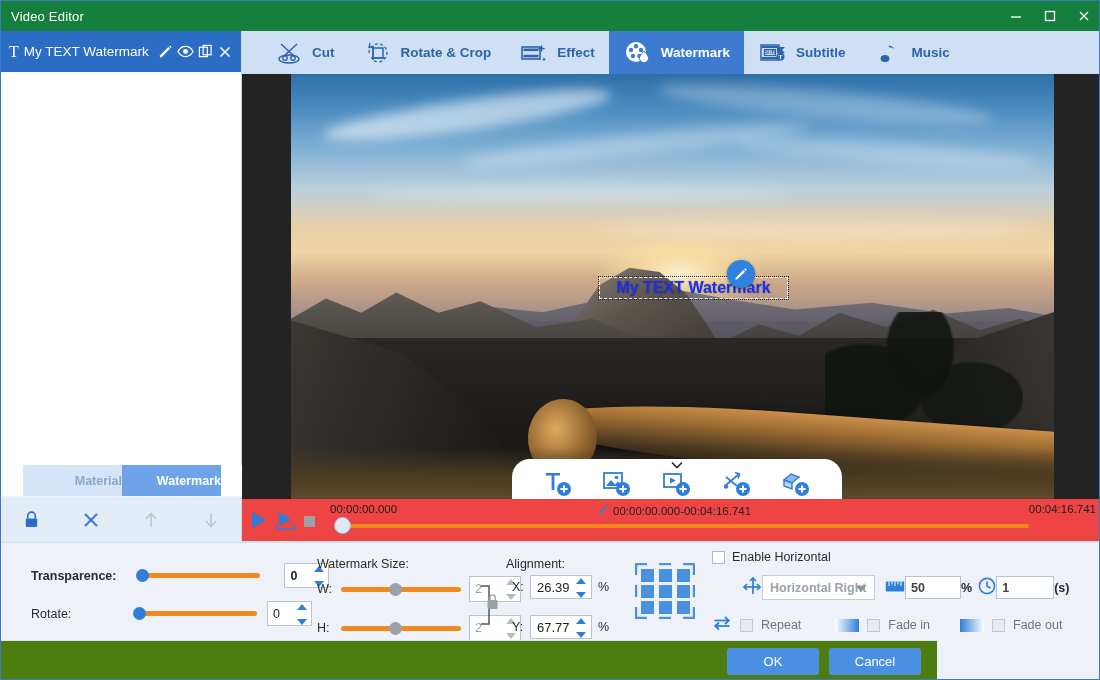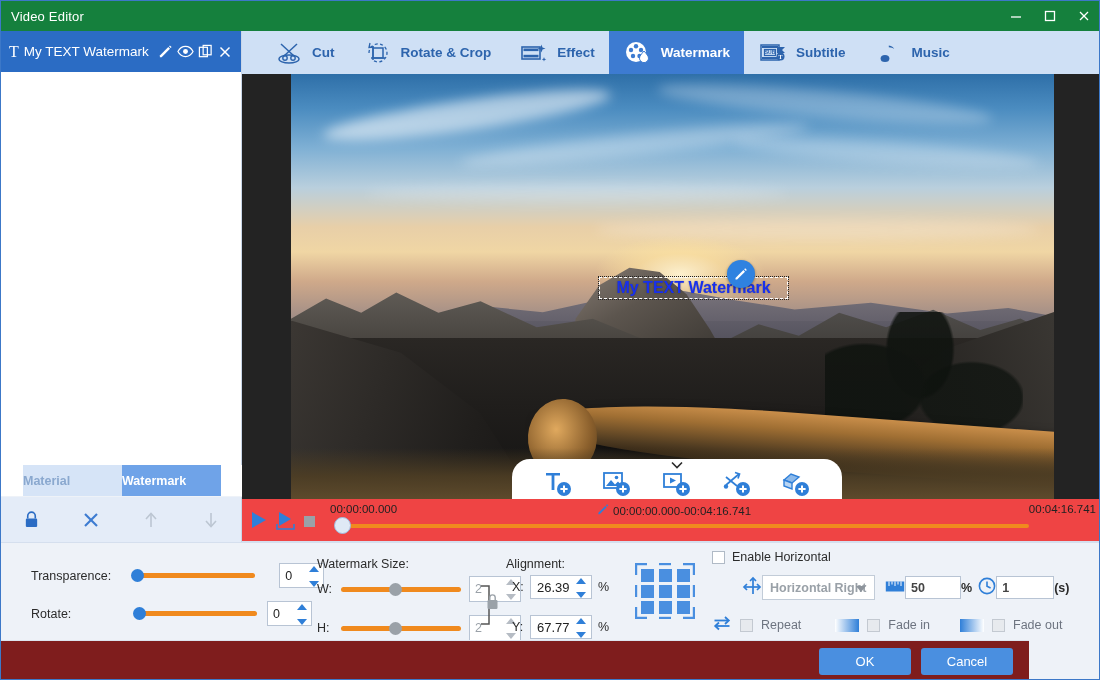--- a/index.html
+++ b/index.html
@@ -64,21 +64,21 @@
 
   .matwat-tabs {
     position: absolute; bottom: 0; left: 0;
     width: 241px; height: 31px;
     display: flex; align-items: flex-end;
     padding-left: 22px;
     background: #fff;
   }
   .mwtab {
     height: 31px; min-width: 99px;
-    display: flex; align-items: center; justify-content: flex-start;
+    display: flex; align-items: center; justify-content: flex-end;
     font-size: 12.5px; font-weight: bold;
   }
   .mwtab.inactive { background: #d6e4f7; color: #8aa8cf; }
   .mwtab.active    { background: #6fa3e8; color: #ffffff; }
 
   
   .lefttools {
     position: absolute; left: 0; top: 496px;
     width: 241px; height: 45px;
     background: #e4ecf8;
@@ -335,22 +335,22 @@
   .fadeswatch {
     width:24px; height:13px;
     background: linear-gradient(to right, #ffffff, #2f7fd8);
   }
   .fadeswatch.rev {
     background: linear-gradient(to right, #2f7fd8, #ffffff);
   }
 
   
   .footer {
-    position:absolute; left:0; top:639px; width:1028px; height:41px;
-    background:#7f1d1d; border-top:1px solid #dde4ee;
+    position:absolute; left:0; top:639px; width:936px; height:41px;
+    background:#4d7c0f; border-top:1px solid #dde4ee;
   }
   .btn {
     position:absolute; top:7px; width:92px; height:27px;
     background:#4a8fe0; color:#fff; border:none; border-radius:3px;
     font-size:13px; font-family:"Liberation Sans", sans-serif;
     display:flex; align-items:center; justify-content:center;
     cursor:default;
   }
   .btn-ok { right:118px; }
   .btn-cancel { right:16px; }
@@ -663,21 +663,21 @@
       <svg width="20" height="20" viewBox="0 0 20 20">
         <path d="M2 7.5h3.5L10 3.5v13L5.5 12.5H2z" fill="#2f7fd8"></path>
         <path d="M12.3 7a4.2 4.2 0 0 1 0 6" fill="none" stroke="#2f7fd8" stroke-width="1.5"></path>
         <path d="M14.6 4.8a7.4 7.4 0 0 1 0 10.4" fill="none" stroke="#2f7fd8" stroke-width="1.5"></path>
       </svg>
     </span>
   </div>
 
   <div class="settings">
 
-    <div class="srow" style="left:30px; top:20px; gap:24px;">
+    <div class="srow" style="left:30px; top:20px; gap:24px;font-weight:bold;">
       <span class="lbl">Transparence:</span>
       <div class="slider">
         <div class="knob"></div>
       </div>
       <div class="spin">
         <span>0</span>
         <span class="arrows">
           <span class="ar-up"></span>
           <span class="ar-dn"></span>
         </span>

